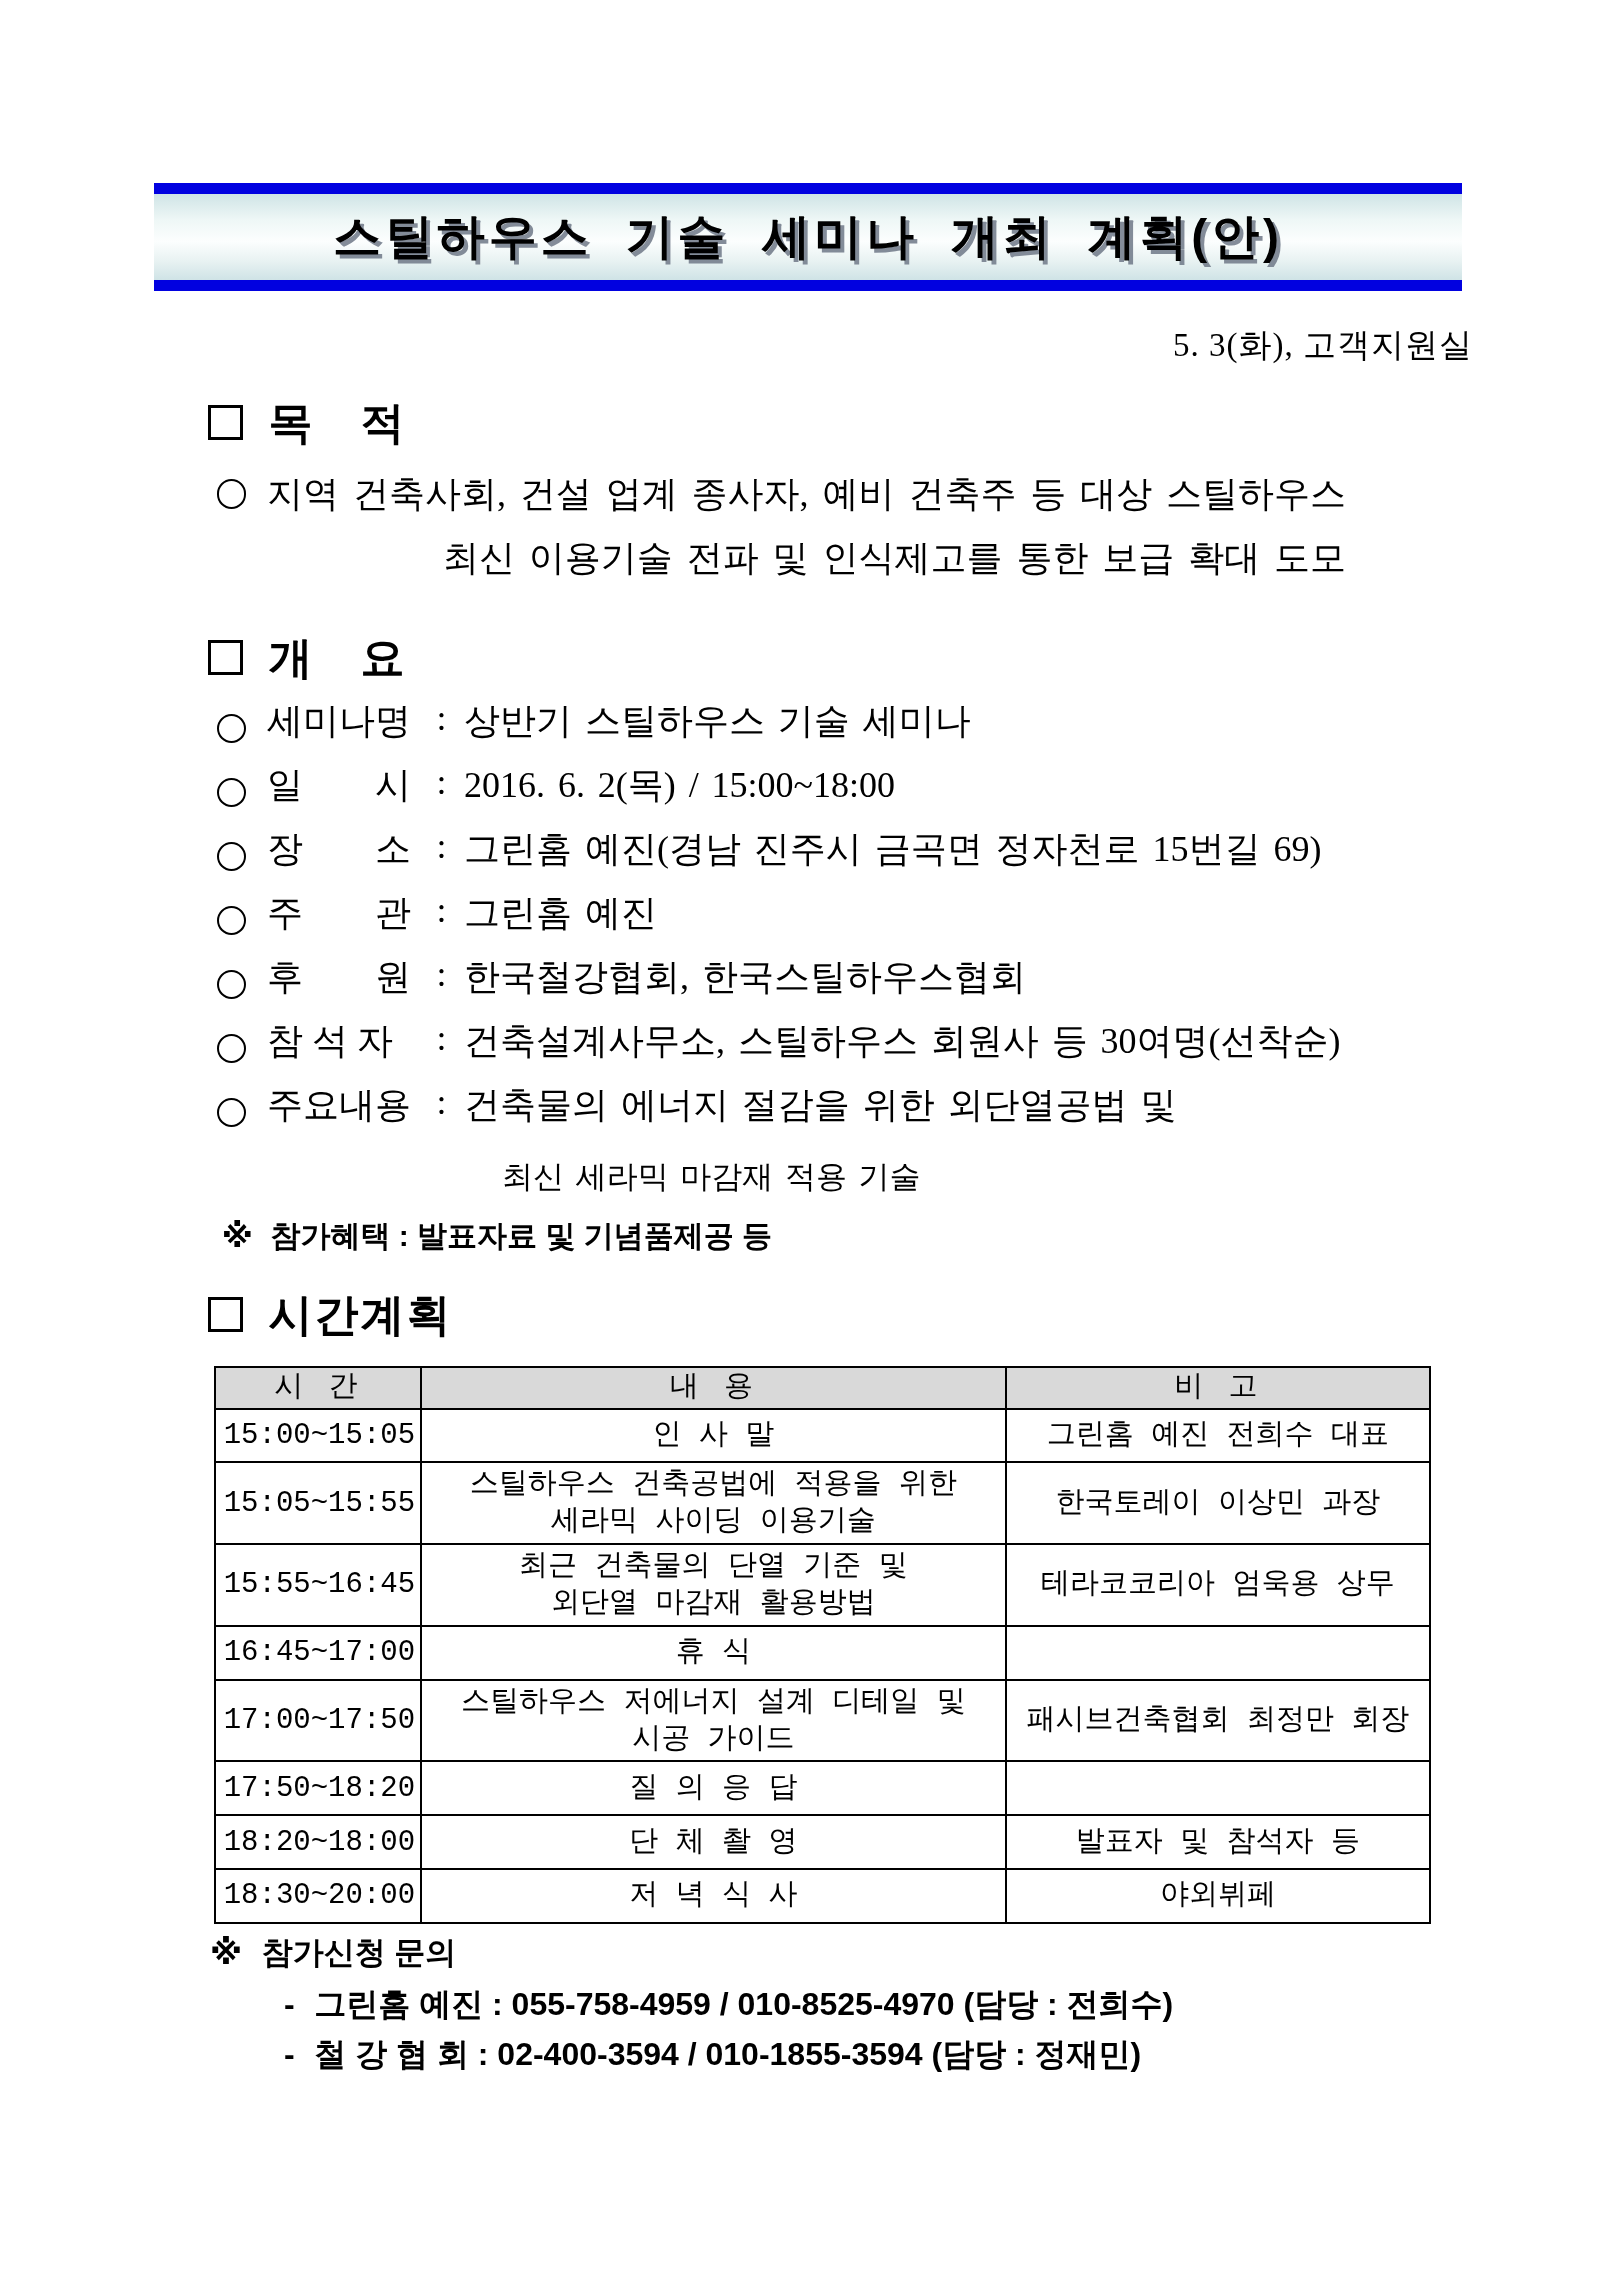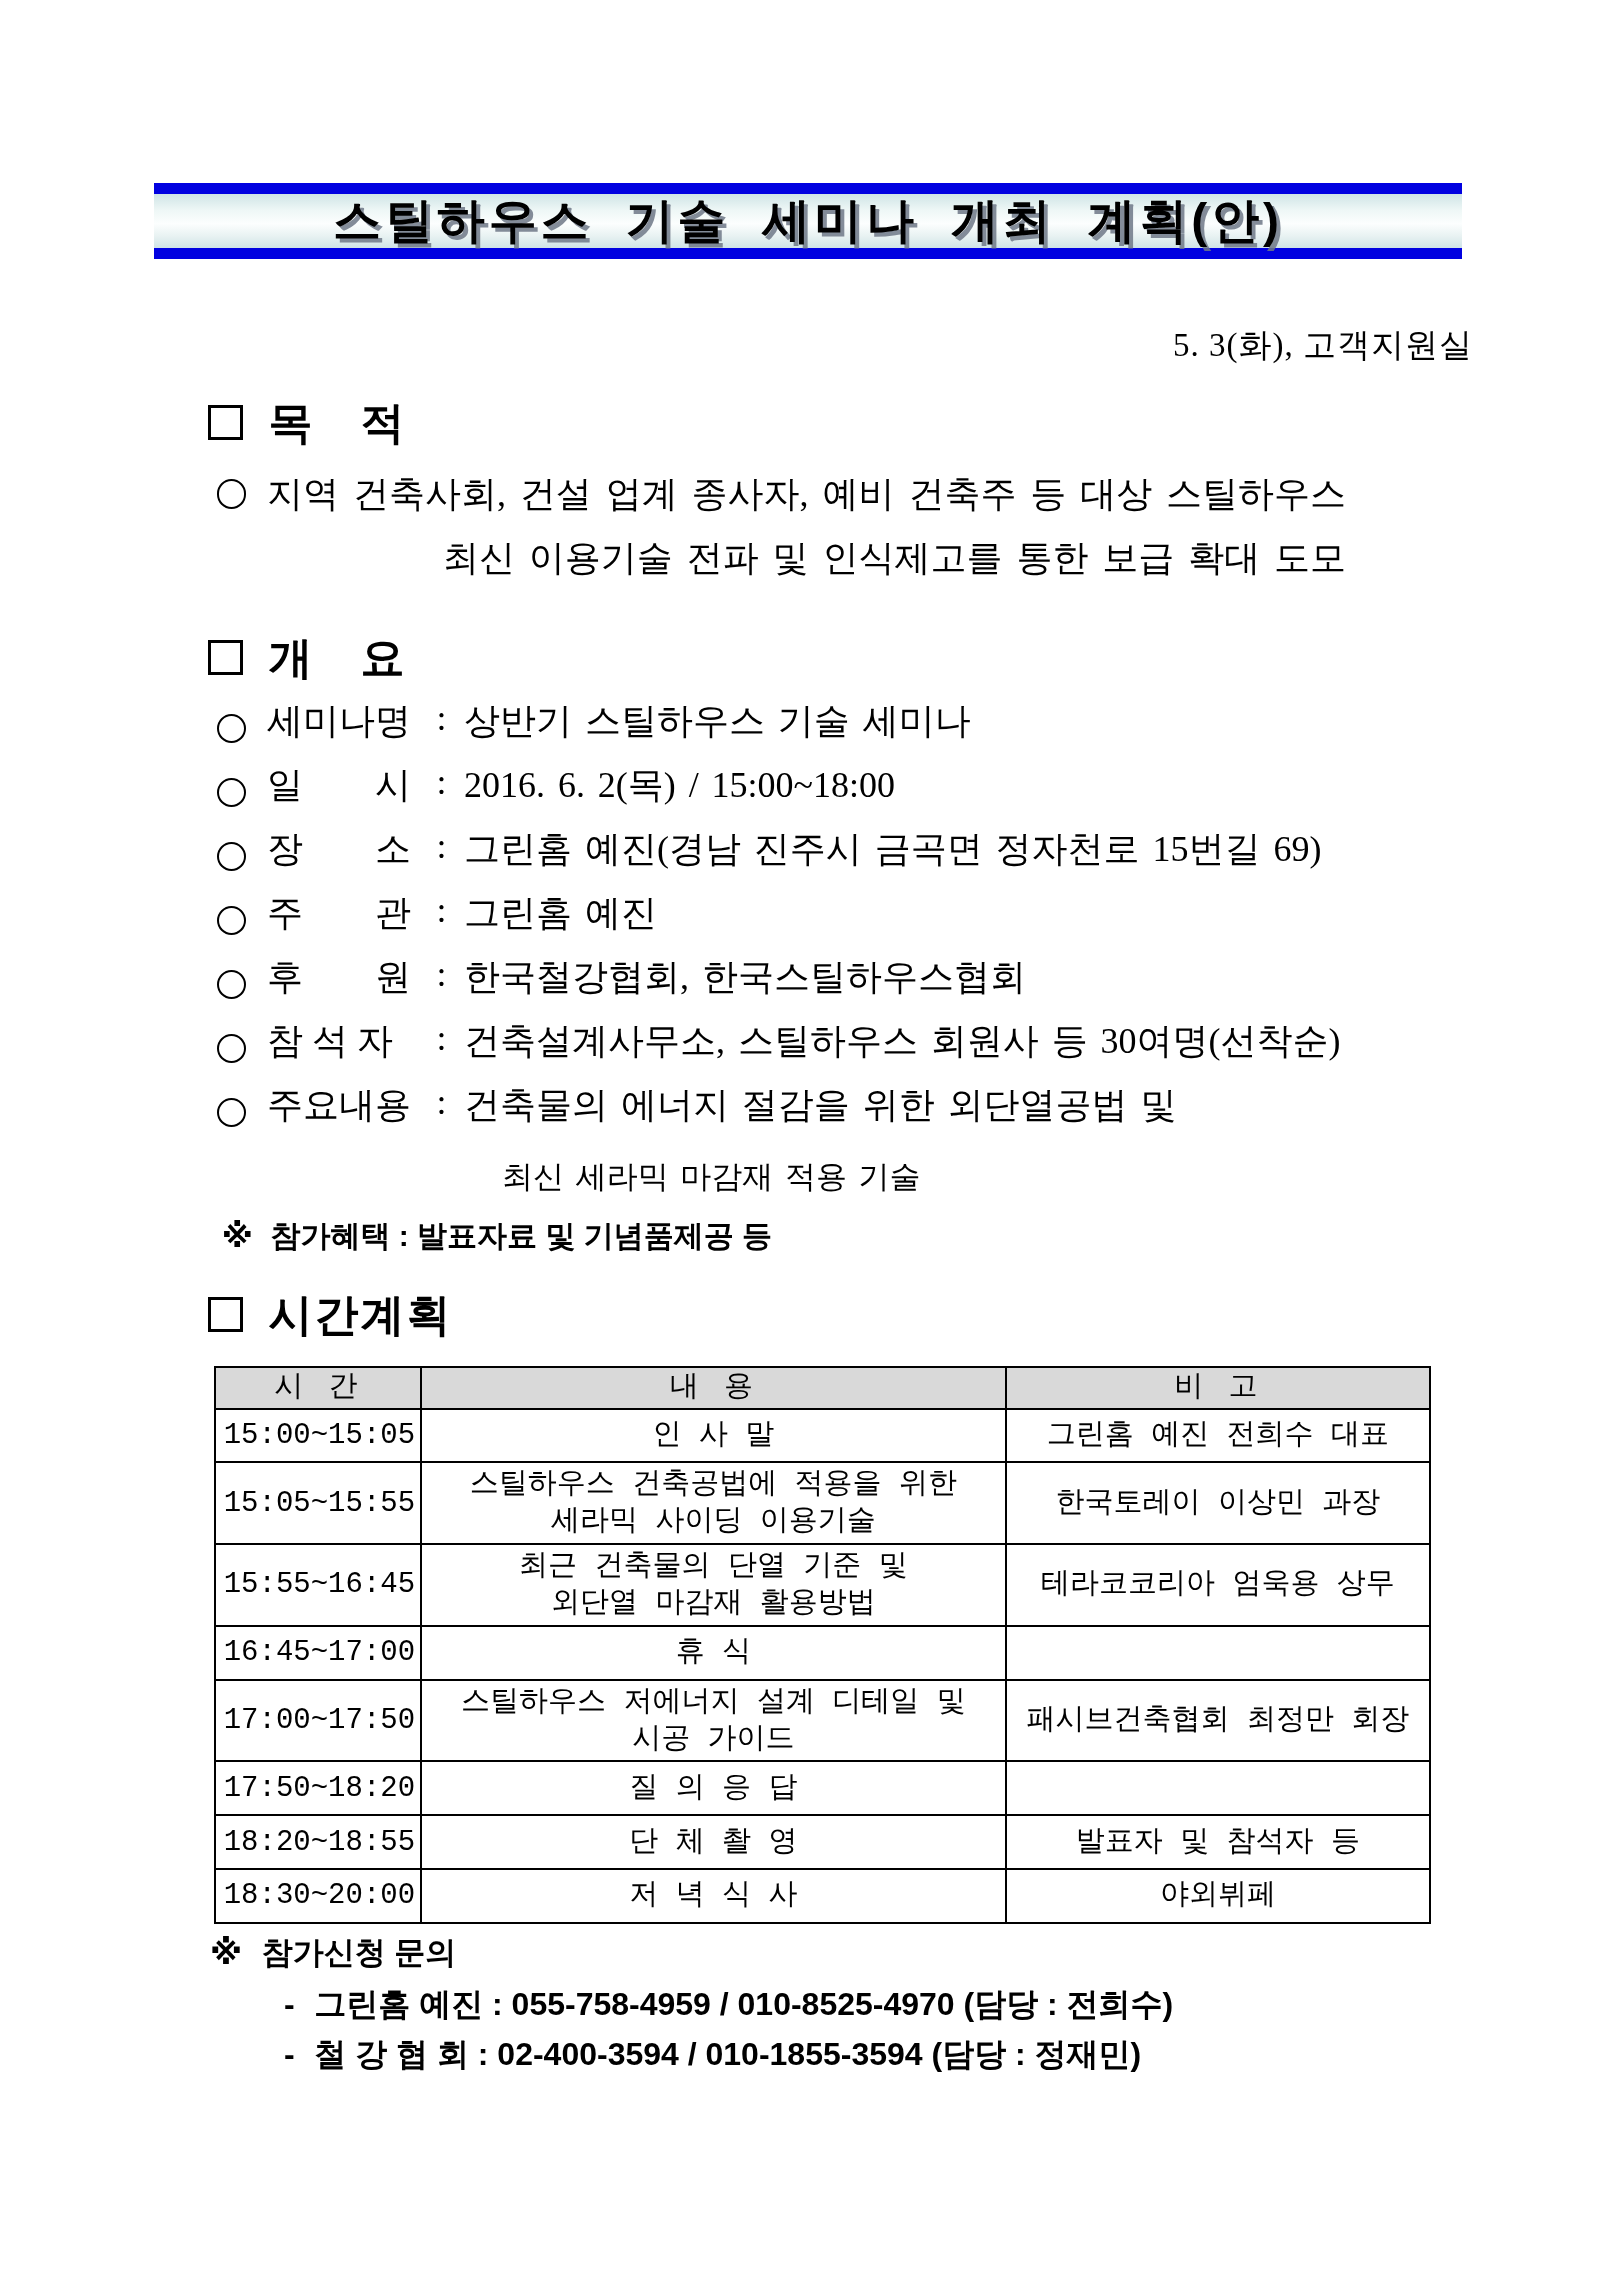--- a/index.html
+++ b/index.html
@@ -6,21 +6,21 @@
   body {
     width:1620px; height:2291px; position:relative; overflow:hidden;
     background:#ffffff; color:#000;
     font-family:"Liberation Serif","DejaVu Serif",serif;
   }
 
   
   .banner { position:absolute; left:154px; top:183px; width:1308px; }
   .banner-bar { height:10.8px; background:#0101e0; }
   .banner-mid {
-    height:54px; display:flex; align-items:center; justify-content:center;
+    height:86px; display:flex; align-items:center; justify-content:center;
     background:linear-gradient(180deg,#cfe4e6 0%,#eef7f6 30%,#fcfefe 55%,#e8f2f2 78%,#cfe3e6 100%);
   }
   .banner-title {
     font-family:"Liberation Sans","DejaVu Sans",sans-serif;
     font-weight:bold; font-size:48px; letter-spacing:3.9px; word-spacing:15.7px;
     color:#000; text-shadow:3.9px 3.9px 0 rgba(110,120,135,.85);
     white-space:nowrap;
   }
 
   .date-line {
@@ -225,21 +225,21 @@
           <td class="c-content">스틸하우스 저에너지 설계 디테일 및
 시공 가이드</td>
           <td class="c-note">패시브건축협회 최정만 회장</td>
         </tr>
         <tr>
           <td class="c-time">17:50~18:20</td>
           <td class="c-content">질 의 응 답</td>
           <td class="c-note"></td>
         </tr>
         <tr>
-          <td class="c-time">18:20~18:55</td>
+          <td class="c-time">18:20~18:00</td>
           <td class="c-content">단 체 촬 영</td>
           <td class="c-note">발표자 및 참석자 등</td>
         </tr>
         <tr>
           <td class="c-time">18:30~20:00</td>
           <td class="c-content">저 녁 식 사</td>
           <td class="c-note">야외뷔페</td>
         </tr>
       </tbody>
     </table>

